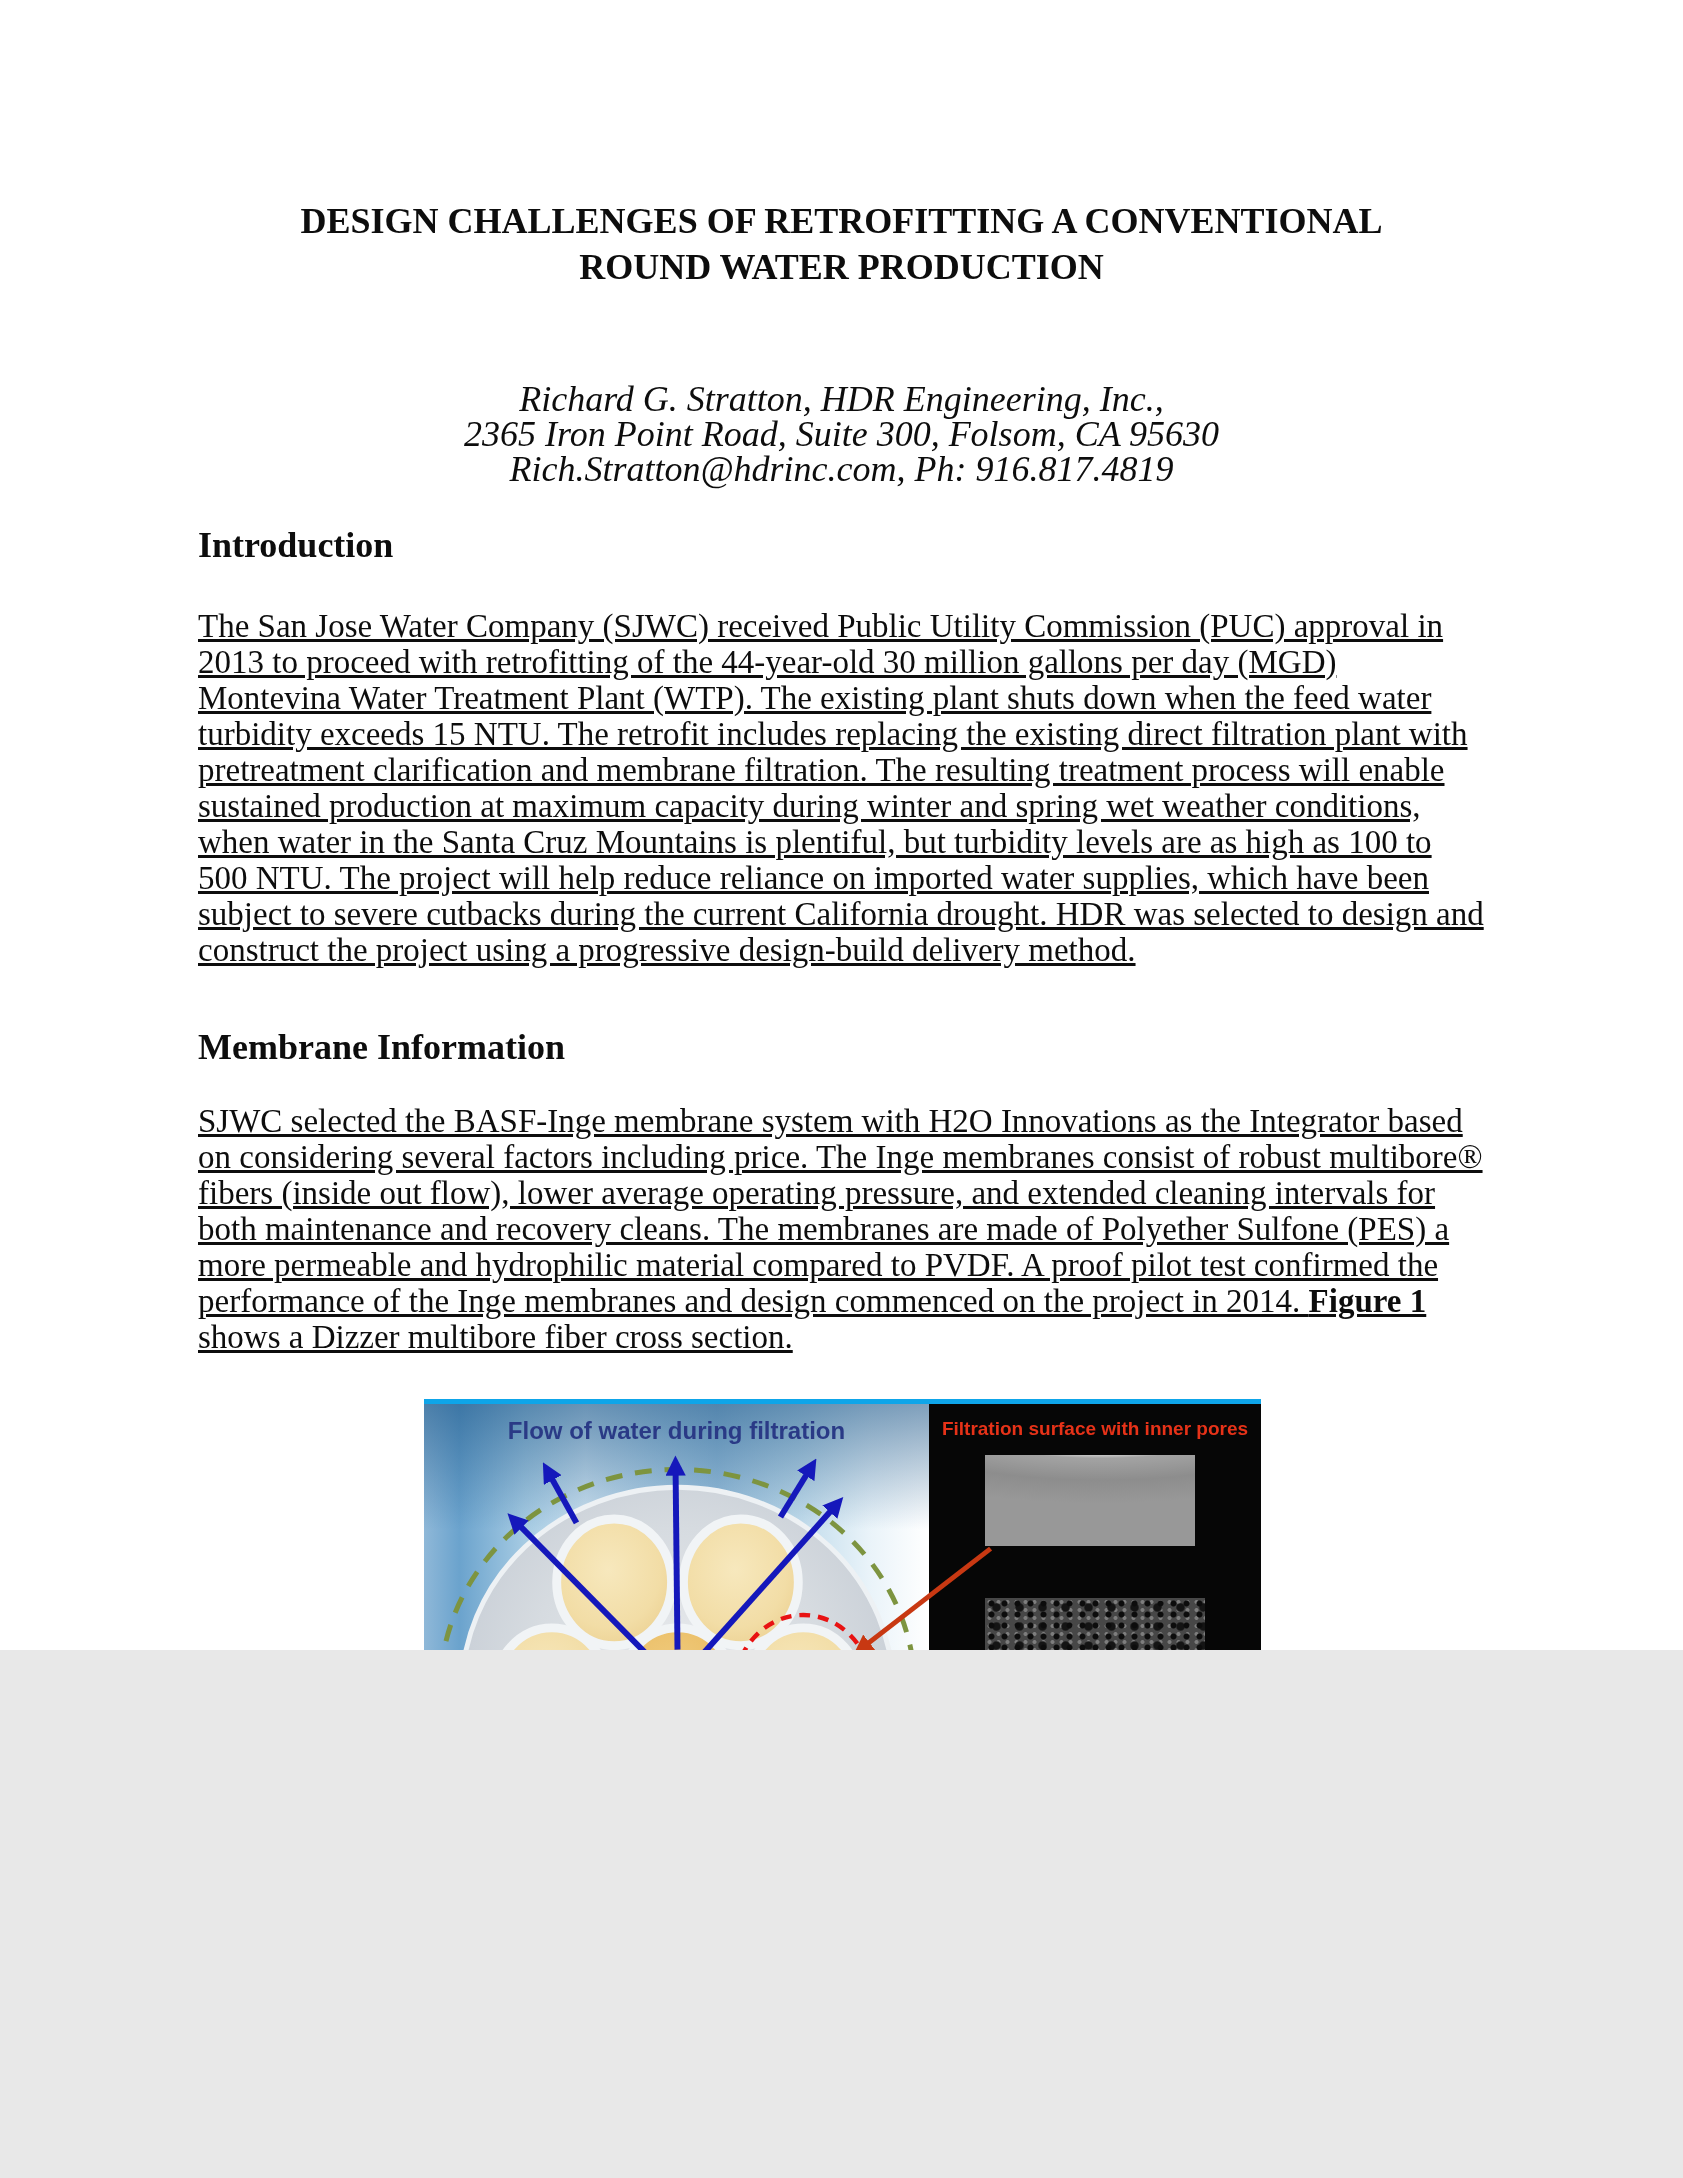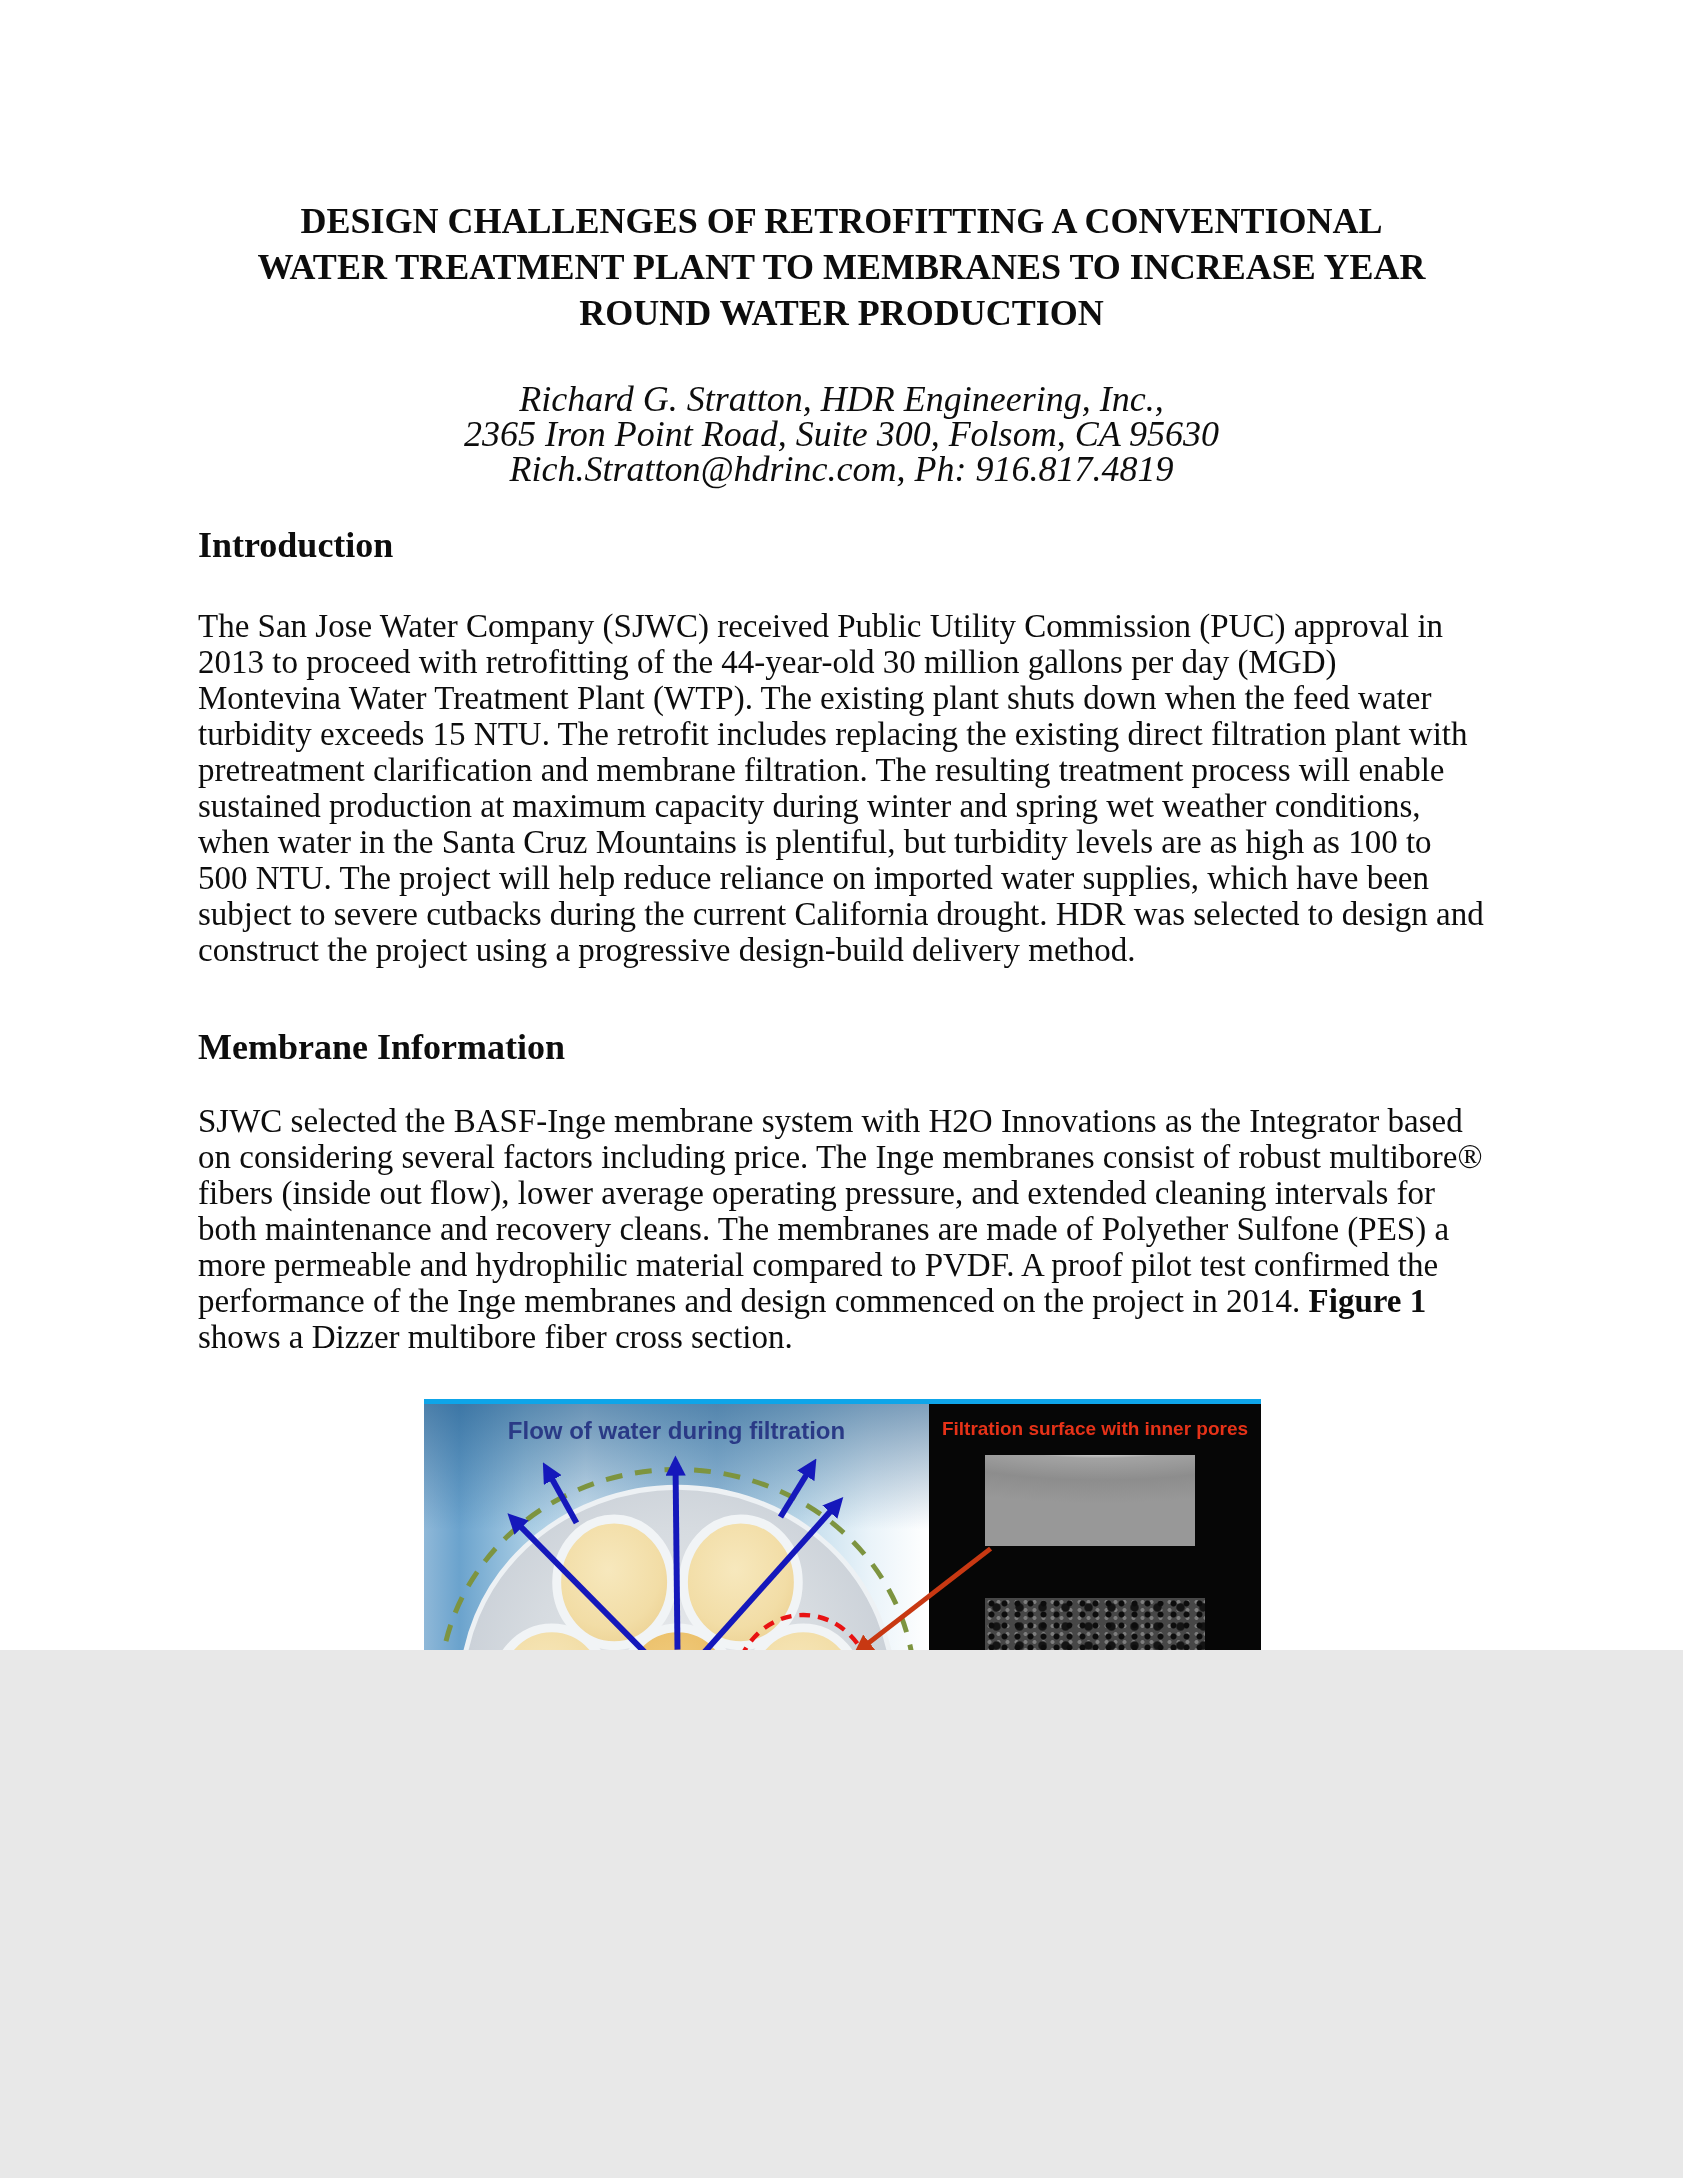--- a/index.html
+++ b/index.html
@@ -7,21 +7,21 @@
         font-family:"Liberation Serif","DejaVu Serif",serif;color:#0d0d0d;overflow:hidden;}
 
   .title-block{position:absolute;top:198px;left:198px;width:1287px;text-align:center;
         font-weight:bold;font-size:36px;line-height:46px;}
   .author-block{position:absolute;top:382px;left:198px;width:1287px;text-align:center;
         font-style:italic;font-size:36px;line-height:35px;}
   .section-heading{position:absolute;left:198px;width:1287px;text-align:left;
         font-weight:bold;font-size:36px;}
   #intro-heading{top:524px;}
   #membrane-heading{top:1026px;}
-  .para{position:absolute;left:198px;width:1307px;font-size:33px;line-height:36px;white-space:pre;}
+  .para{position:absolute;left:198px;width:1307px;font-size:33px;line-height:36px;white-space:pre;text-decoration:underline;}
   #intro-body{top:608px;}
   #membrane-body{top:1103px;}
   .b{font-weight:bold;}
 
   
   .figure{position:absolute;top:1399px;left:424px;width:837px;height:522px;
           border-top:5px solid #0ea5e9;}
   .panel-left{position:absolute;left:0;top:0;width:505px;height:522px;
       background:
         linear-gradient(to bottom, rgba(23,82,133,0.55) 0%, rgba(23,82,133,0) 24%),
@@ -59,21 +59,20 @@
   .caption{position:absolute;top:1929px;left:198px;width:1287px;text-align:center;font-size:33px;margin-top:20px;}
   .pagenum{position:absolute;top:2035px;left:198px;width:1287px;text-align:center;font-size:33px;}
 </style>
 </head>
 <body>
 
 <div class="page">
 
   <div class="title-block">
     <div>DESIGN CHALLENGES OF RETROFITTING A CONVENTIONAL</div>
-    <div>WATER TREATMENT PLANT TO MEMBRANES TO INCREASE YEAR</div>
     <div>ROUND WATER PRODUCTION</div>
   </div>
 
   <div class="author-block">
     <div>Richard G. Stratton, HDR Engineering, Inc.,</div>
     <div>2365 Iron Point Road, Suite 300, Folsom, CA 95630</div>
     <div>Rich.Stratton@hdrinc.com, Ph: 916.817.4819</div>
   </div>
 
   <div class="section-heading" id="intro-heading">Introduction</div>

